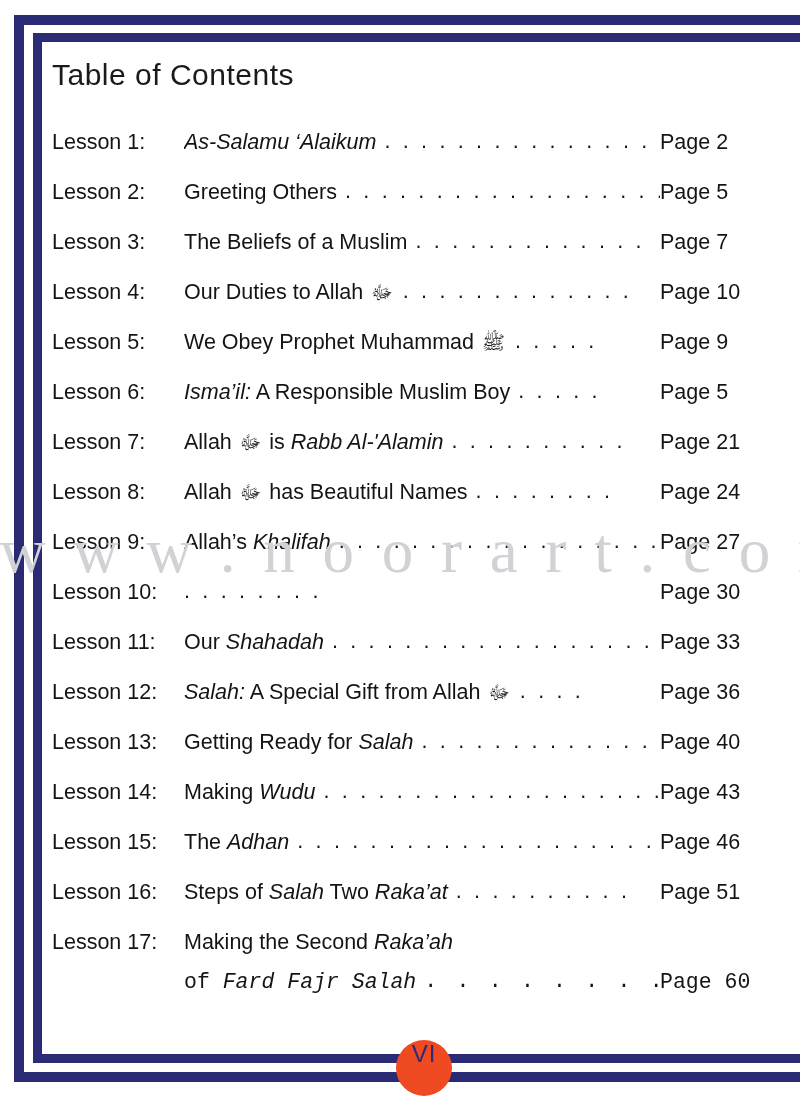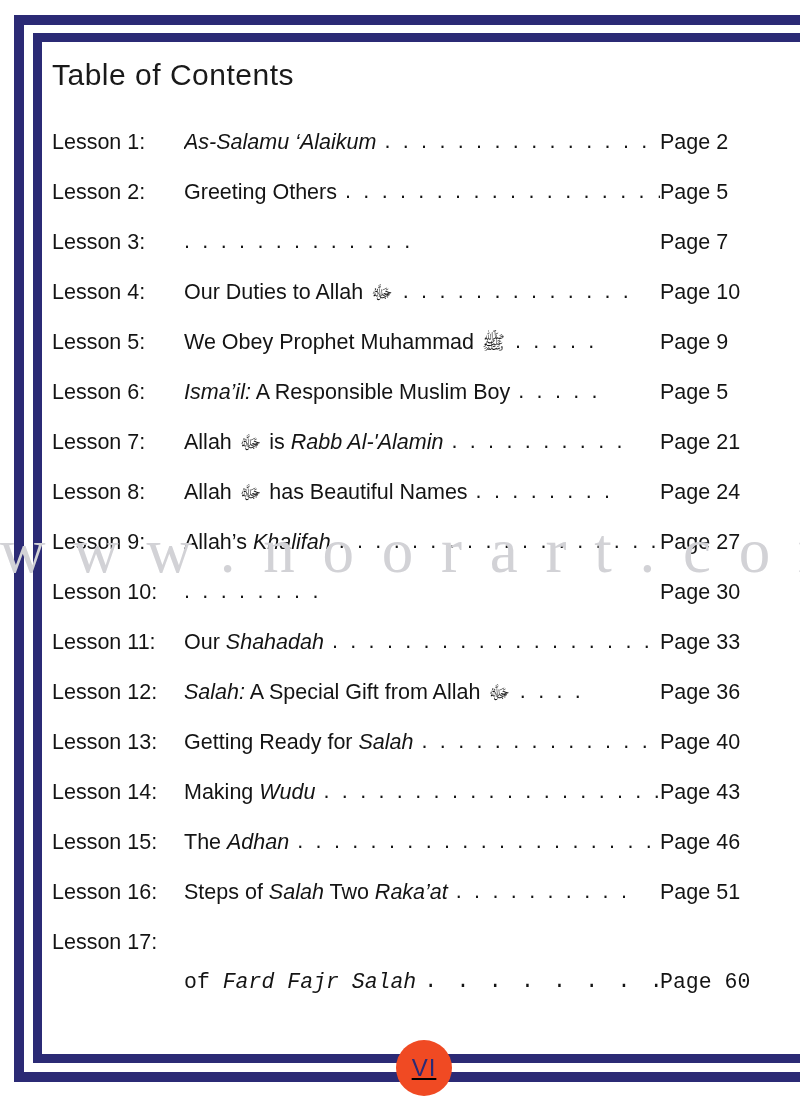--- a/index.html
+++ b/index.html
@@ -153,24 +153,22 @@
   
   .page-badge {
     position: absolute;
     left: 396px;
     top: 1040px;
     width: 56px;
     height: 56px;
     border-radius: 50%;
     background: #f04a23;
     display: flex;
-    align-items: center;
     justify-content: center;
     z-index: 5;
-    text-decoration: underline;
   }
   .page-badge span {
     color: #2b2a75;
     font-size: 24px;
     letter-spacing: 1px;
   }
 </style>
 </head>
 <body>
 
@@ -196,20 +194,21 @@
           <span class="lesson-label">Lesson 2:</span>
           <span class="entry">
             <span class="entry-title">Greeting Others</span>
             <span class="leader">. . . . . . . . . . . . . . . . . . .</span>
             <span class="page-ref">Page 5</span>
           </span>
         </li>
         <li class="toc-row">
           <span class="lesson-label">Lesson 3:</span>
           <span class="entry">
+            <span class="entry-title">The Beliefs of a Muslim</span>
             <span class="leader">. . . . . . . . . . . . .</span>
             <span class="page-ref">Page 7</span>
           </span>
         </li>
         <li class="toc-row">
           <span class="lesson-label">Lesson 4:</span>
           <span class="entry">
             <span class="entry-title">Our Duties to Allah <span class="hon">ﷻ</span></span>
             <span class="leader">. . . . . . . . . . . . .</span>
             <span class="page-ref">Page 10</span>
@@ -306,20 +305,21 @@
           <span class="lesson-label">Lesson 16:</span>
           <span class="entry">
             <span class="entry-title">Steps of <em>Salah</em> Two <em>Raka’at</em></span>
             <span class="leader">. . . . . . . . . .</span>
             <span class="page-ref">Page 51</span>
           </span>
         </li>
         <li class="toc-row tall">
           <div class="first-line">
             <span class="lesson-label">Lesson 17:</span>
+            <span class="entry-title">Making the Second <em>Raka’ah</em></span>
           </div>
           <div class="sub-line">
             <span class="entry-title">of <em>Fard Fajr Salah</em></span>
             <span class="leader">. . . . . . . . . . . . . . . . . . .</span>
             <span class="page-ref">Page 60</span>
           </div>
         </li>
       </ul>
   </div>
 

